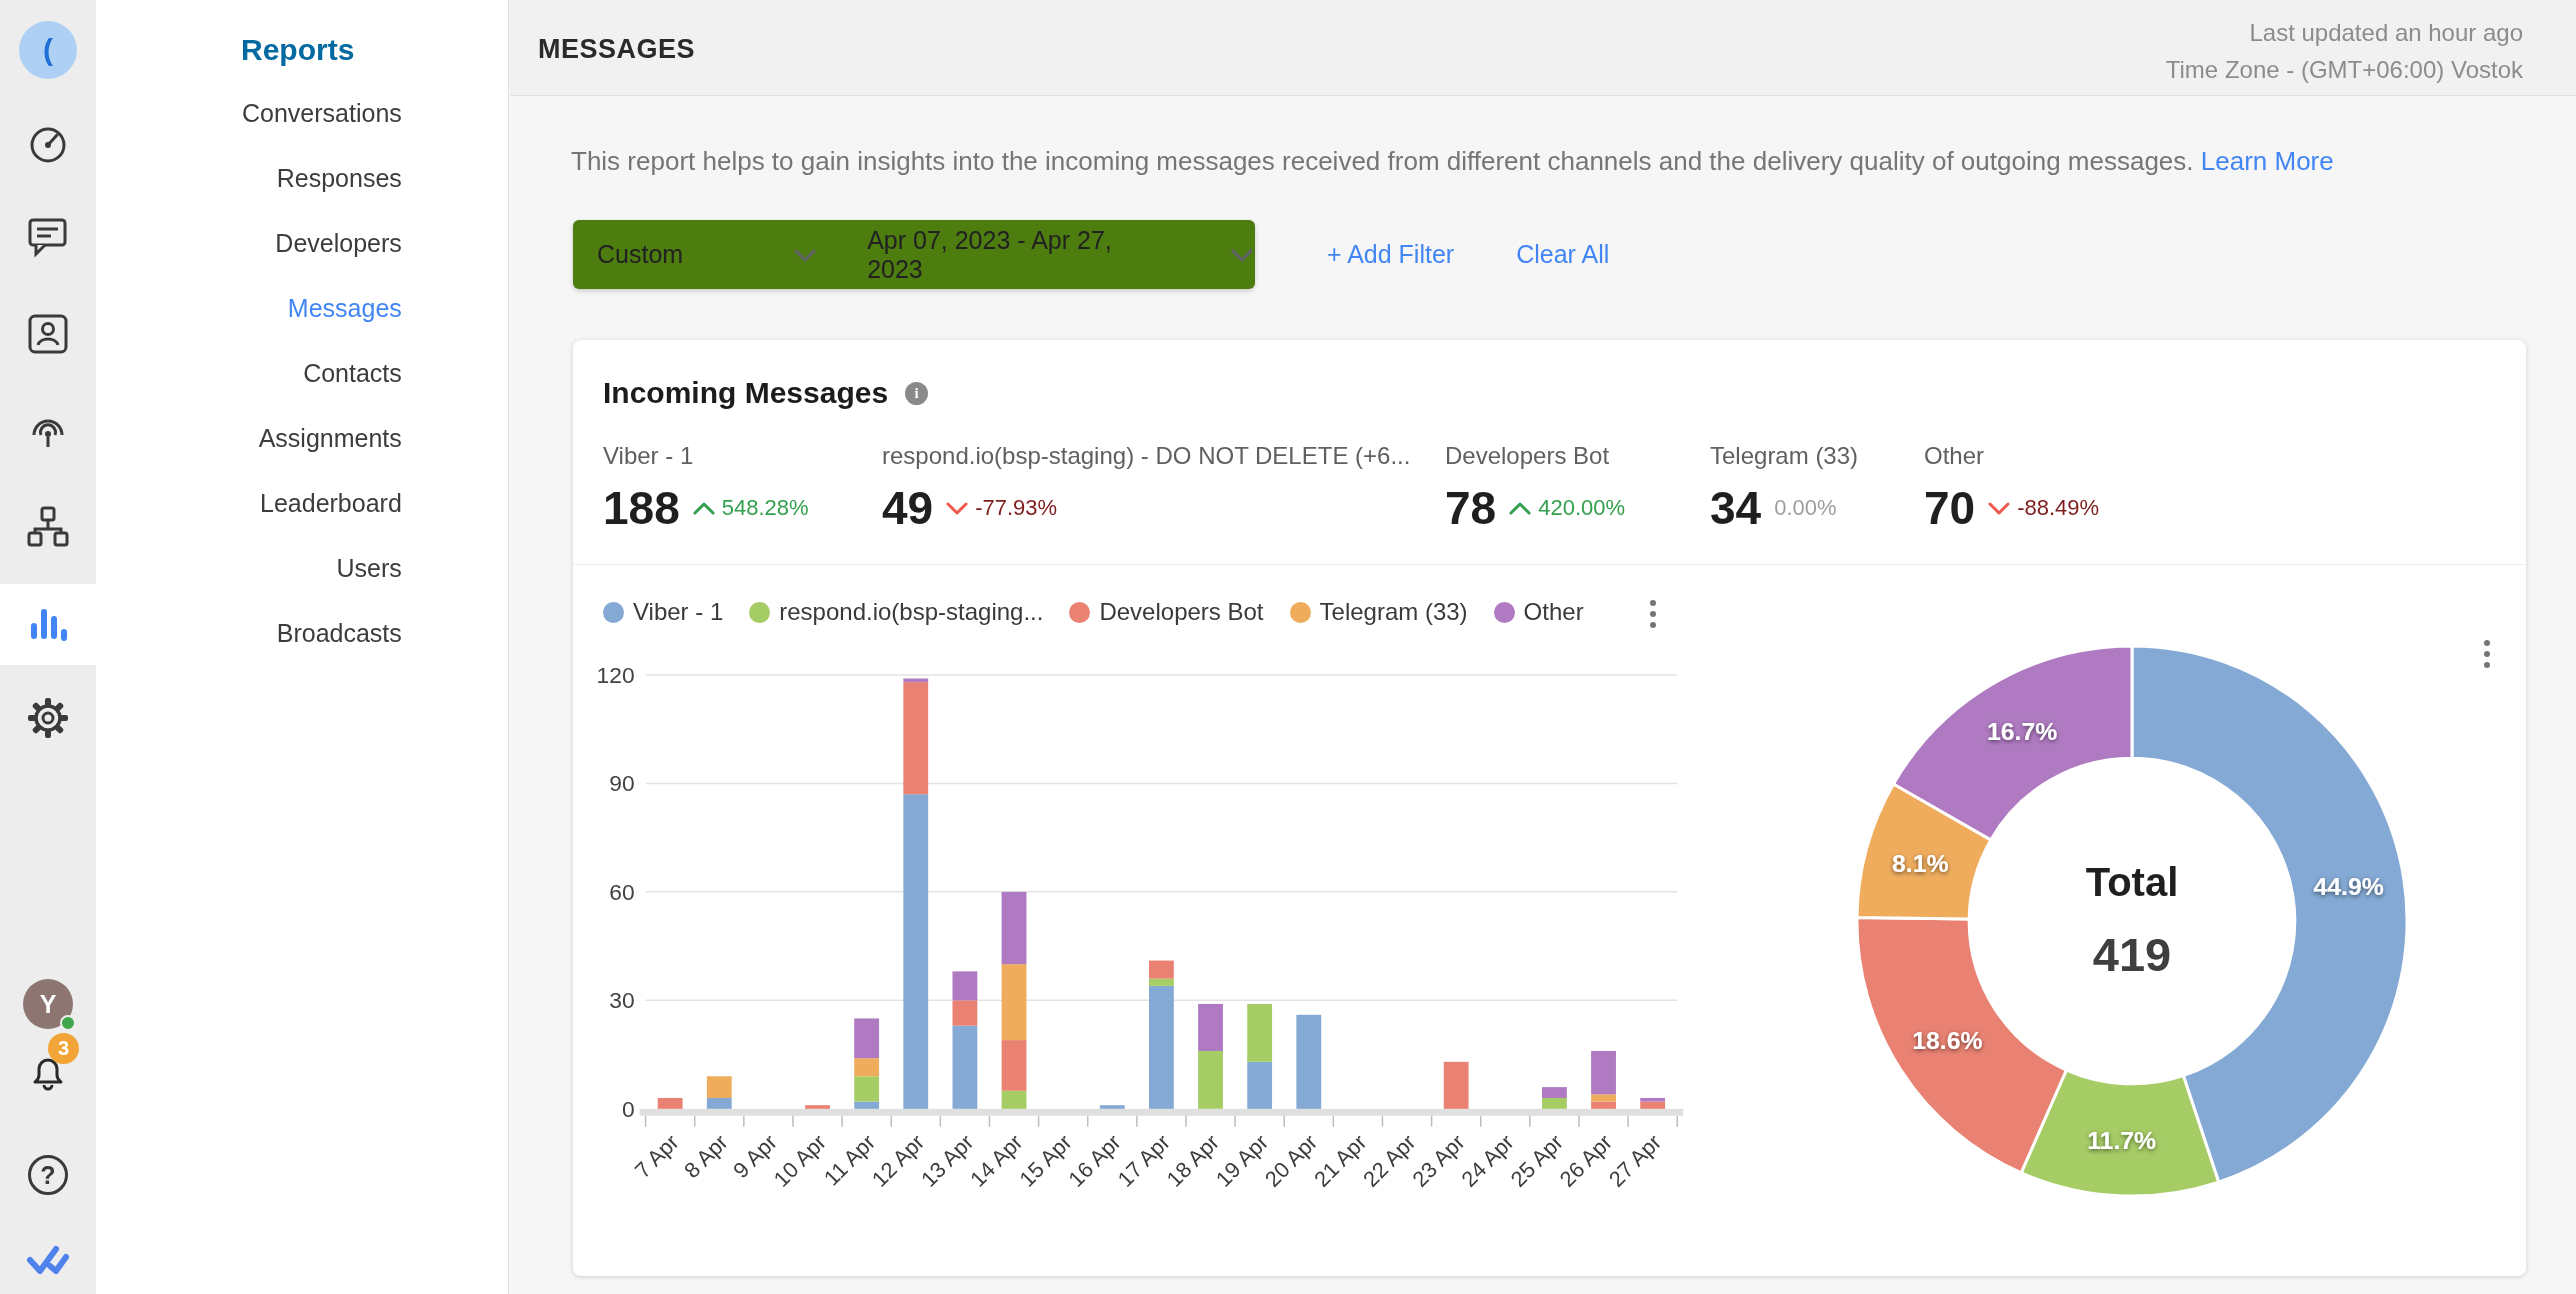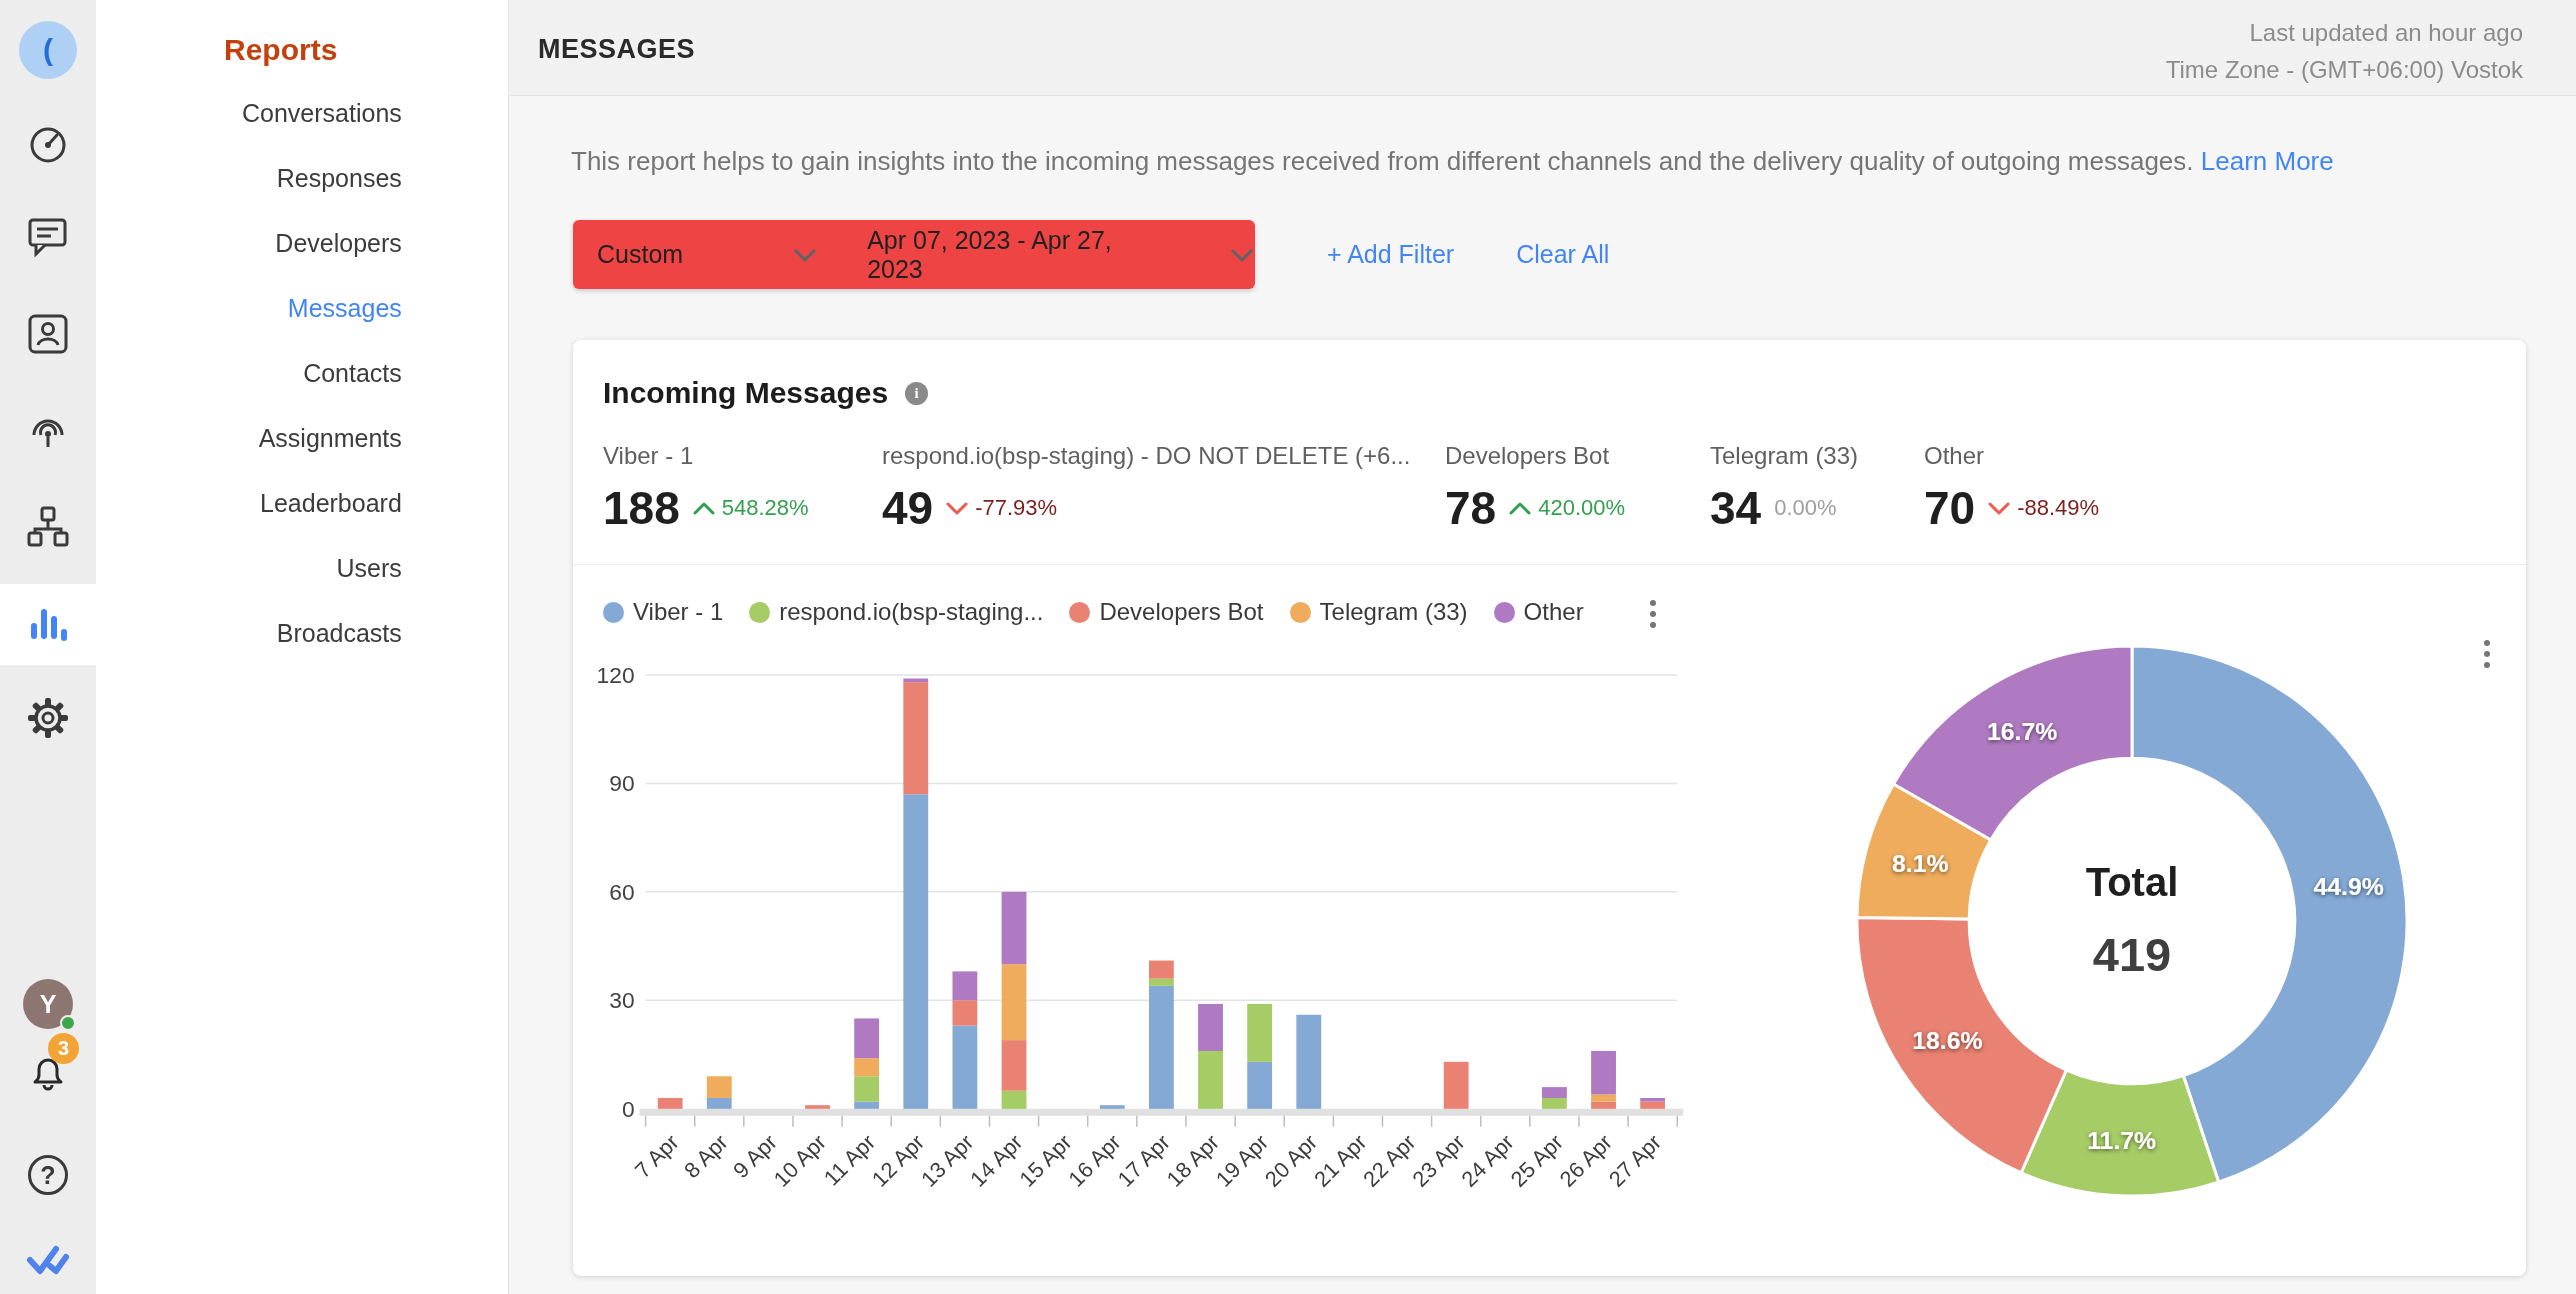--- a/index.html
+++ b/index.html
@@ -13,37 +13,37 @@
   .rail-icon { position:absolute; left:0; width:96px; display:flex; justify-content:center; align-items:center; cursor:pointer; }
   .logo-circle { width:58px; height:58px; border-radius:50%; background:#aed0f5; color:#1f6fd6; font-size:30px; font-weight:bold; display:flex; align-items:center; justify-content:center; }
   .avatar-circle { position:relative; width:50px; height:50px; border-radius:50%; background:#8d7572; color:#fff; font-size:25px; font-weight:bold; display:flex; align-items:center; justify-content:center; }
   .presence-dot { position:absolute; right:-3px; bottom:-2px; width:16px; height:16px; border-radius:50%; background:#3fa64b; border:2px solid #ededed; }
   .bell-wrap { position:relative; }
   .bell-badge { position:absolute; left:22px; top:-16px; min-width:31px; height:31px; border-radius:16px; background:#f2a536; color:#fff; font-size:20px; font-weight:bold; display:flex; align-items:center; justify-content:center; }
   .help-circle { width:40px; height:40px; border-radius:50%; border:3px solid #3a3a3a; color:#3a3a3a; font-size:25px; font-weight:bold; display:flex; align-items:center; justify-content:center; }
 
   
   .sidebar { position:absolute; left:96px; top:0; width:413px; height:1295px; background:#ffffff; border-right:1px solid #e2e2e2; z-index:2; }
-  .sidebar-title { position:absolute; left:128px; top:33px; font-size:30px; font-weight:bold; color:#c2410c; }
+  .sidebar-title { position:absolute; left:145px; top:33px; font-size:30px; font-weight:bold; color:#0369a1; }
   .nav { position:absolute; left:146px; top:101px; display:flex; flex-direction:column; gap:40px; }
   .nav-item { font-size:25px; color:#3c3c3c; cursor:pointer; line-height:25px;text-align:right; }
   .nav-item.active { color:#4285f4; }
 
   
   .main { position:absolute; left:510px; top:0; right:0; height:1295px; }
   .main-header { position:absolute; left:0; top:0; right:0; height:96px; background:#f1f1f1; border-bottom:1px solid #e2e2e2; }
   .page-title { position:absolute; left:28px; top:34px; font-size:27px; font-weight:bold; color:#2a2a2a; letter-spacing:0.5px; }
   .header-meta { position:absolute; right:53px; top:14px; text-align:right; font-size:24px; color:#8c8c8c; line-height:37px; }
   .content { position:absolute; left:0; top:96px; right:0; bottom:0; background:#f6f6f6; }
 
   .desc-row { position:absolute; left:61px; top:50px; font-size:26px; color:#757575; }
   .desc-row a { color:#4285f4; text-decoration:none; cursor:pointer; }
 
   .filter-row { position:absolute; left:63px; top:124px; display:flex; align-items:center; }
-  .filter-box { width:682px; height:69px; background:#ef4444; border-radius:6px; box-shadow:0 2px 5px rgba(0,0,0,0.18); display:flex; align-items:center; }
+  .filter-box { width:682px; height:69px; background:#4d7c0f; border-radius:6px; box-shadow:0 2px 5px rgba(0,0,0,0.18); display:flex; align-items:center; }
   .filter-seg { display:flex; align-items:center; cursor:pointer; height:100%; }
   .filter-seg .label { font-size:25px; color:#212121; }
   .chev { width:26px; height:16px; margin-left:22px; }
   .filter-link { font-size:25px; font-weight:500; color:#4285f4; cursor:pointer; }
 
   
   .card { position:absolute; left:63px; top:244px; width:1953px; height:936px; background:#fff; border-radius:8px; box-shadow:0 1px 5px rgba(0,0,0,0.16); }
   .card-title-row { position:absolute; left:30px; top:36px; display:flex; align-items:center; }
   .card-title { font-size:30px; font-weight:bold; color:#1c1c1c; }
   .info-icon { width:23px; height:23px; margin-left:17px; border-radius:50%; background:#8a8a8a; color:#fff; font-size:15px; font-weight:bold; display:flex; align-items:center; justify-content:center; cursor:pointer; font-family:"Liberation Serif", serif; }

